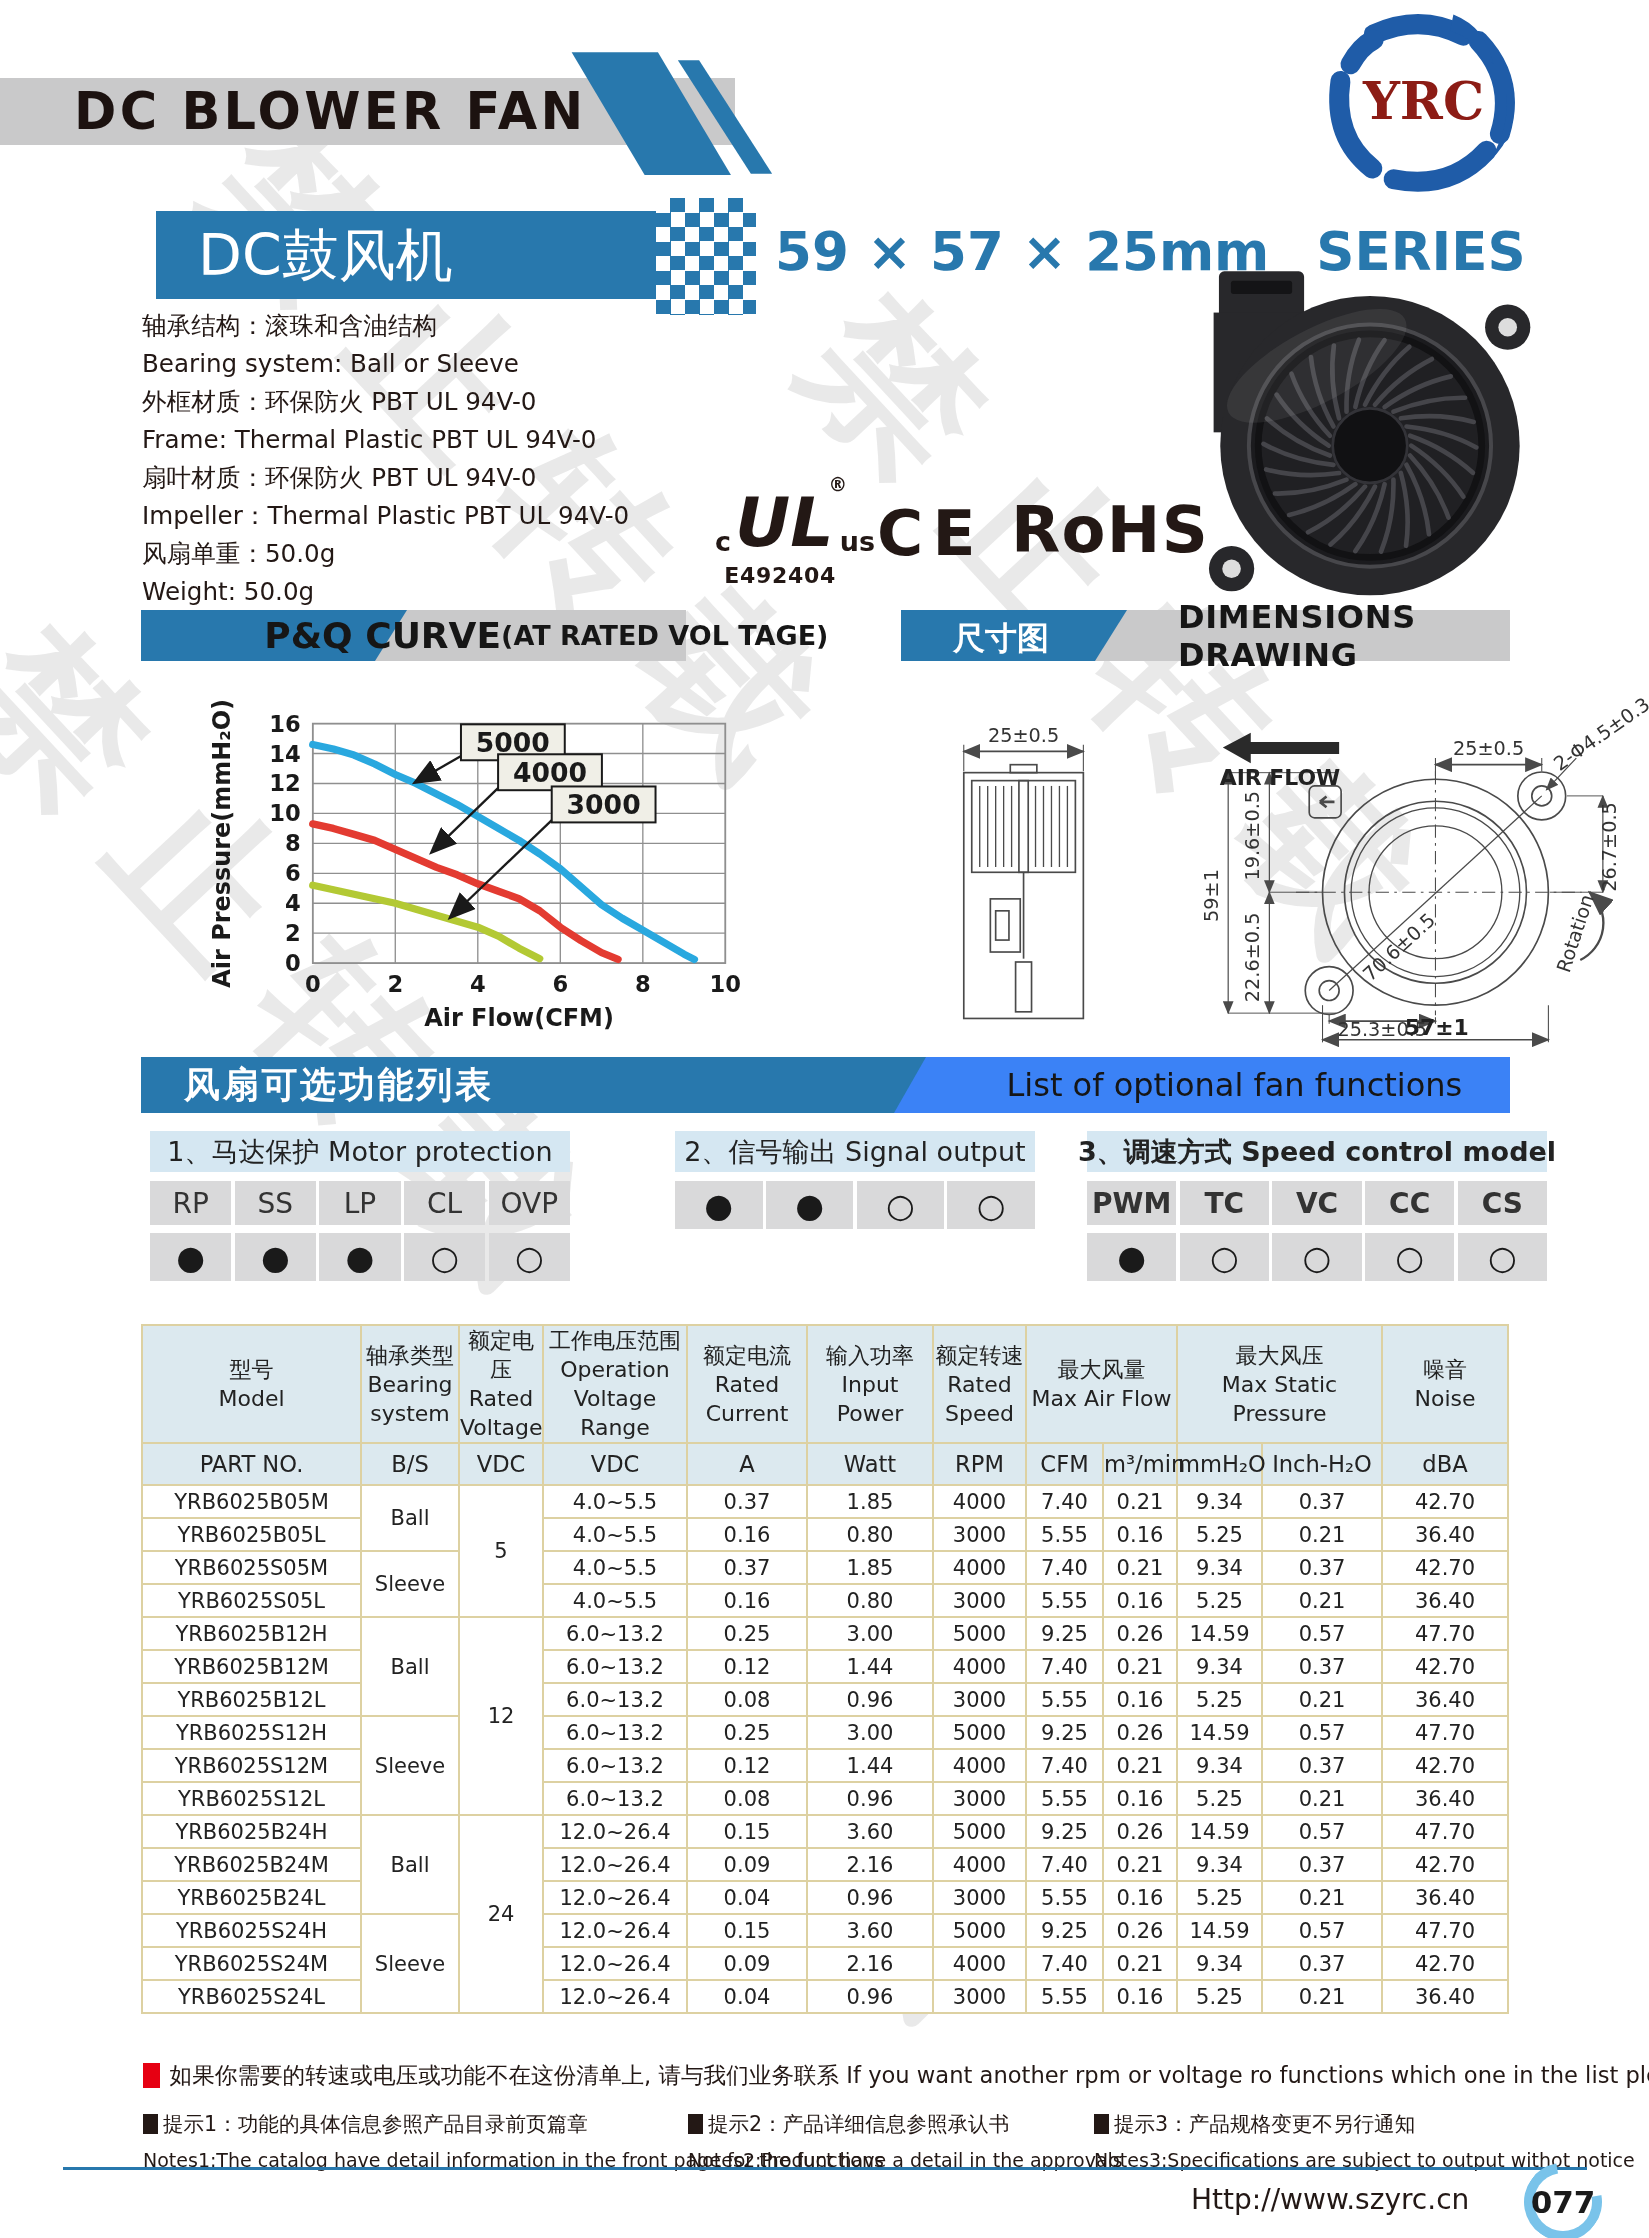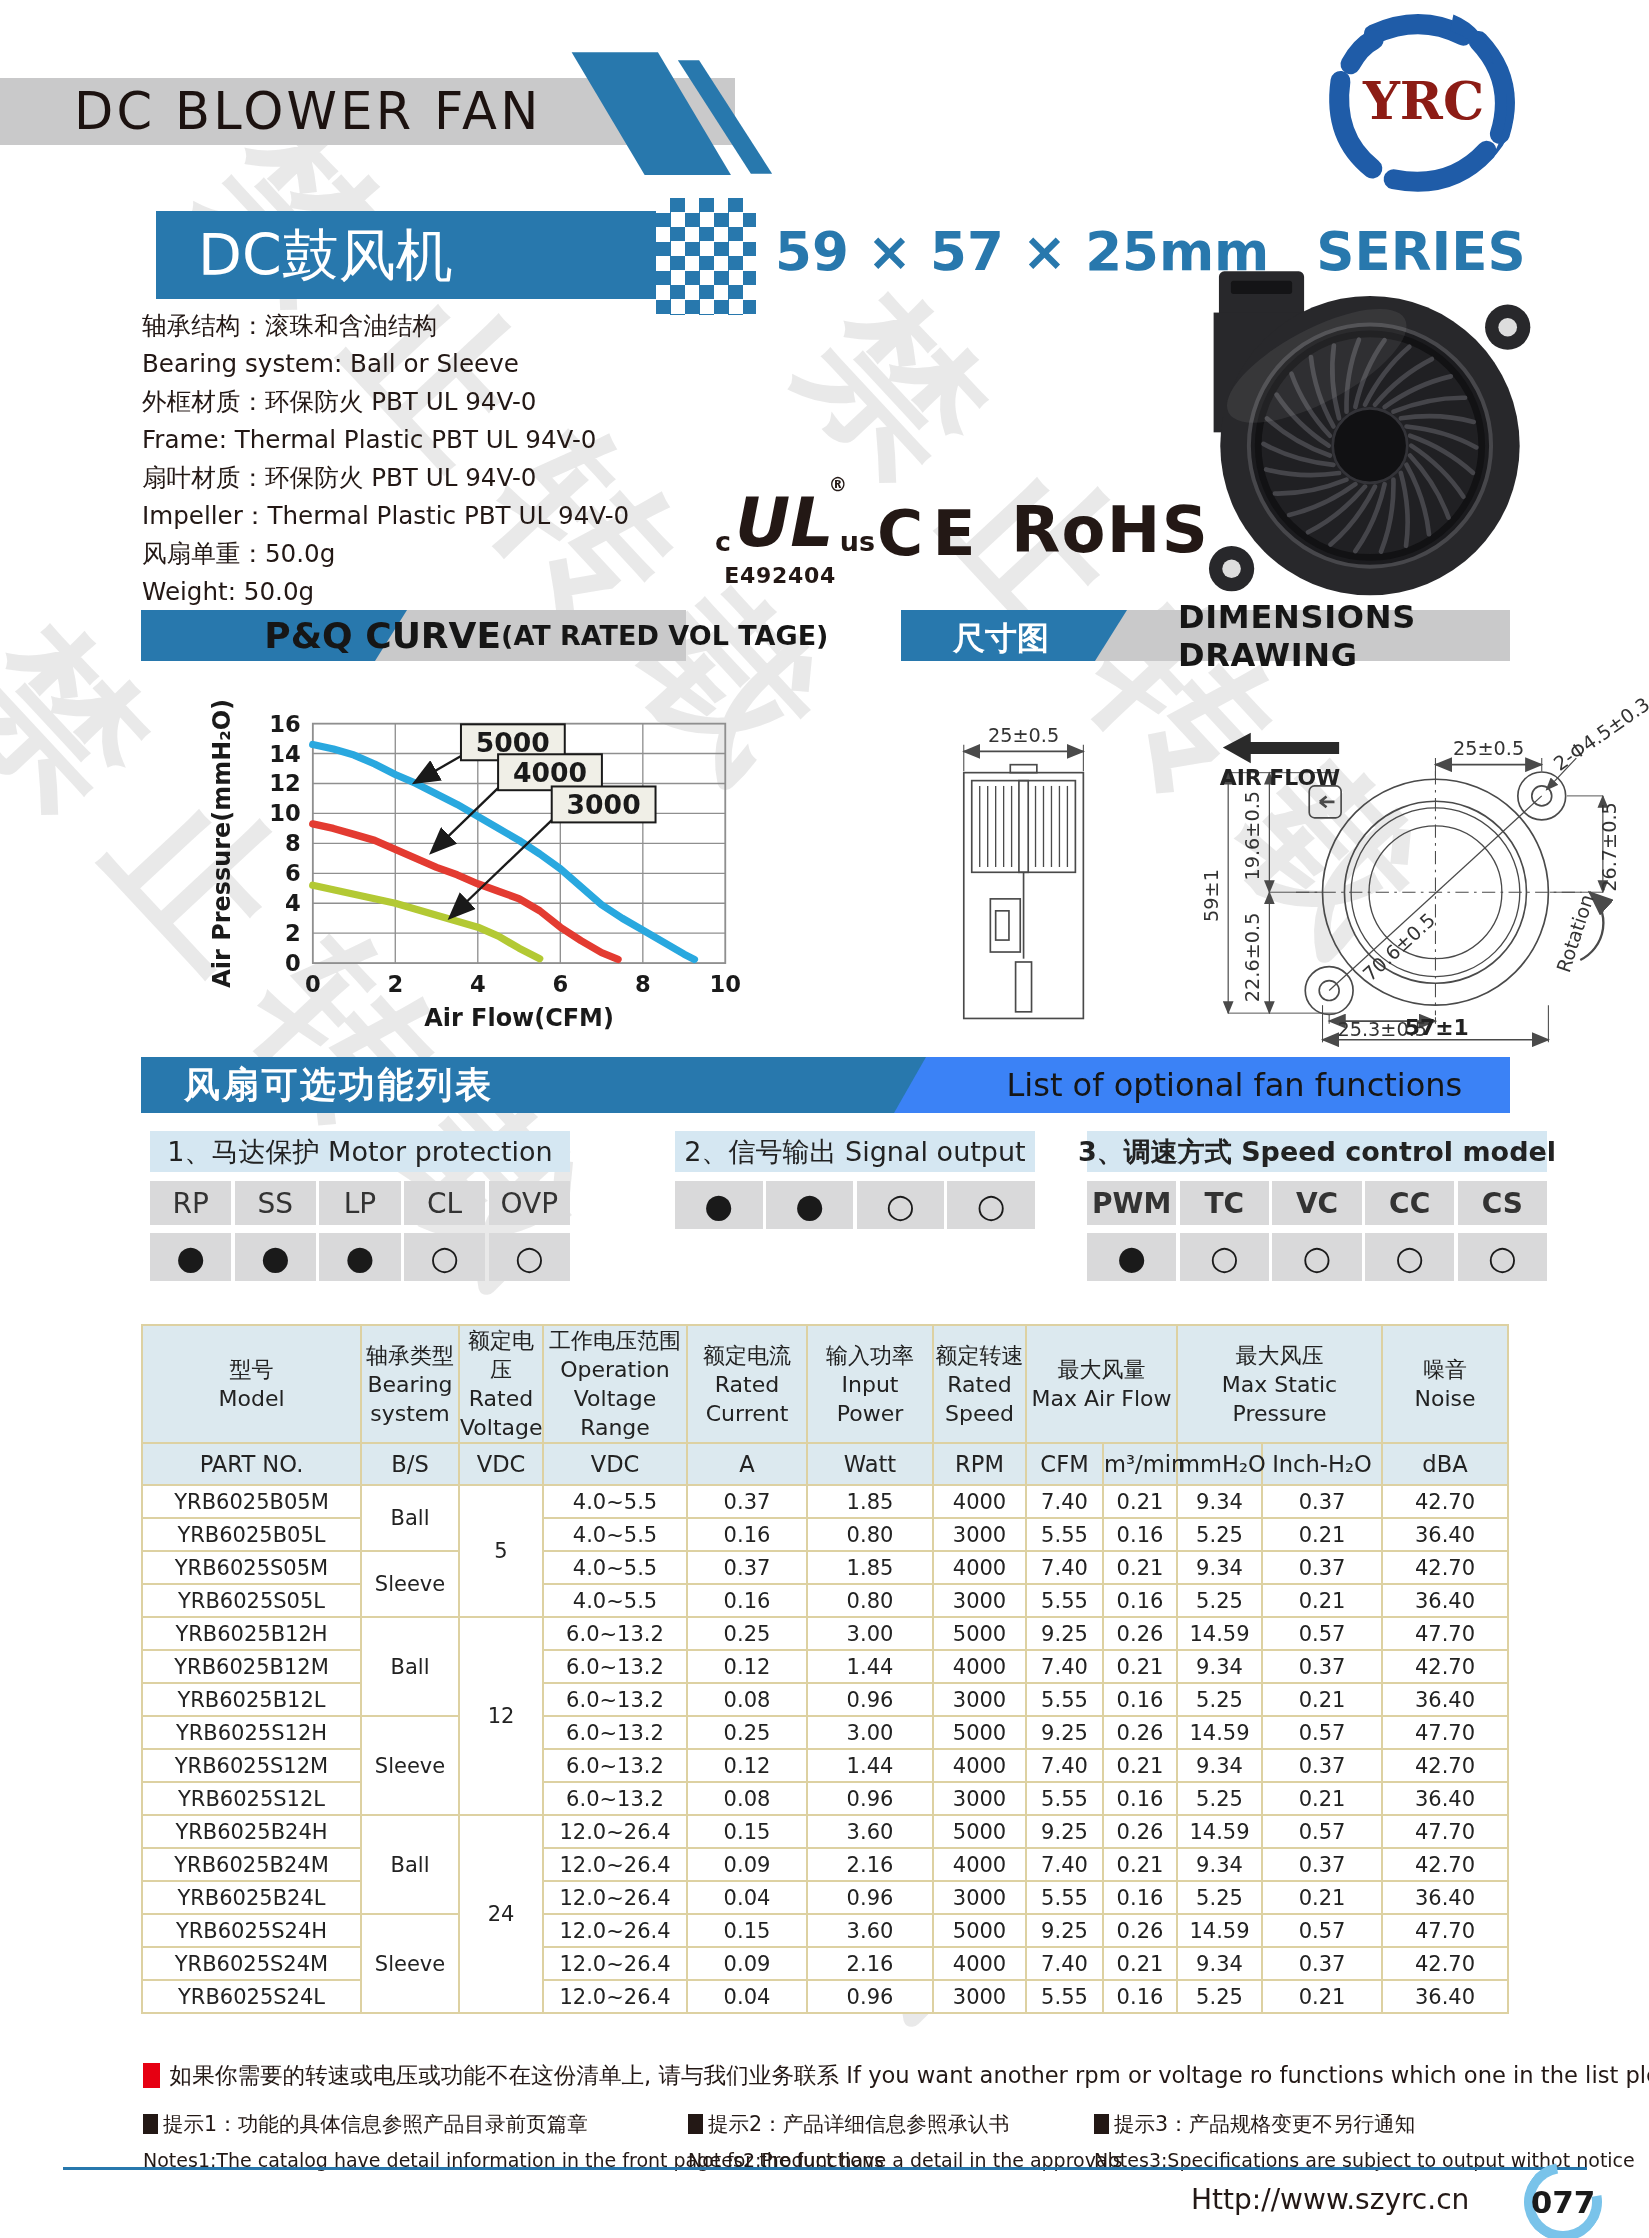--- a/index.html
+++ b/index.html
@@ -4,21 +4,21 @@
 <style>
   html,body{margin:0;padding:0;background:#888;}
   #page{position:relative;width:1649px;height:2239px;background:#ffffff;overflow:hidden;
         font-family:"DejaVu Sans","Liberation Sans",sans-serif;color:#231815;}
   .abs{position:absolute;}
   
   .wm{position:absolute;font-size:166px;font-weight:700;color:rgba(120,120,120,0.16);
       letter-spacing:47px;transform:rotate(47deg);transform-origin:left top;white-space:nowrap;pointer-events:none;}
   
   .gray-bar{left:0;top:78px;width:735px;height:67px;background:#c9c9ca;}
-  .gray-bar .t{font-size:51px;font-weight:400;letter-spacing:3.3px;color:#1c1210;
+  .gray-bar .t{font-size:51px;font-weight:700;letter-spacing:3.3px;color:#1c1210;
                line-height:67px;padding-left:74px;white-space:nowrap;}
   
   .blue-box{left:156px;top:211px;width:500px;height:88px;background:#2878ad;}
   .blue-box .t{color:#fff;font-size:57px;font-weight:400;line-height:88px;padding-left:42px;white-space:nowrap;}
   .checker{left:656px;top:198px;width:100px;height:117px;
            background:repeating-conic-gradient(#2878ad 0% 25%, #ffffff 0% 50%);background-size:29px 29px;}
   .size-series{left:775px;top:221px;font-size:53px;font-weight:800;color:#2878ad;white-space:nowrap;}
   .size-series span{margin-right:47px;}
   
   .specs{left:142px;top:307px;width:599px;}

